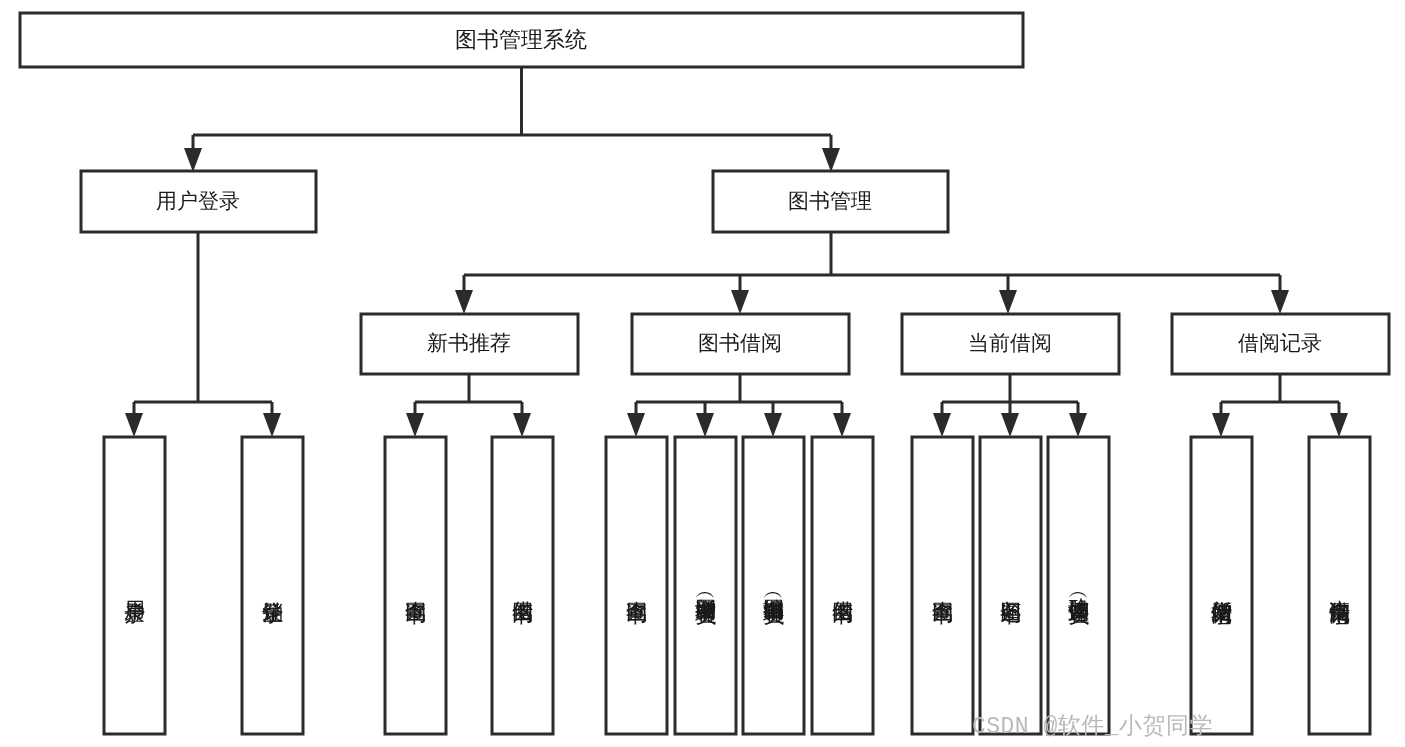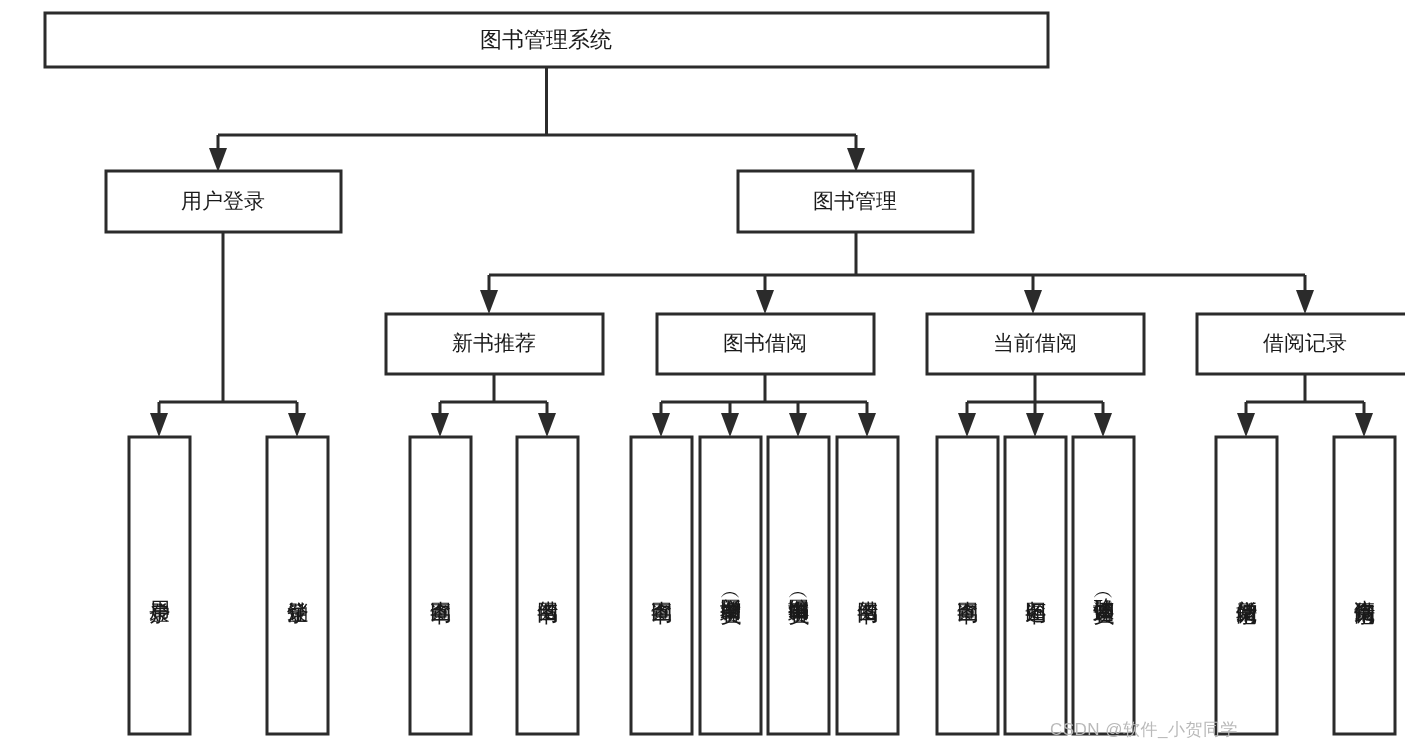--- a/index.html
+++ b/index.html
@@ -11,21 +11,20 @@
     width: 1405px;
     height: 747px;
     font-family: "DejaVu Sans", "Liberation Sans", sans-serif;
     overflow: hidden;
   }
   #diagram-root {
     position: relative;
     width: 1221px;
     height: 747px;
     background: #ffffff;
-    margin-left: 25px;
   }
   svg#flowchart {
     position: absolute;
     left: 0;
     top: 0;
     width: 1405px;
     height: 747px;
     display: block;
   }
   .node-rect {
@@ -70,22 +69,22 @@
     align-items: center;
     justify-content: center;
     text-align: center;
     white-space: nowrap;
     pointer-events: none;
   }
   #watermark {
     position: absolute;
     right: 8px;
     bottom: 6px;
-    font-family: Liberation Sans, sans-serif;
-    font-size: 17px;
+    font-family: Liberation Mono, monospace;
+    font-size: 23px;
     color: #b9b9b9;
     letter-spacing: 0.5px;
     white-space: nowrap;
   }
 </style>
 </head>
 <body>
 
 <div id="diagram-root">
 

